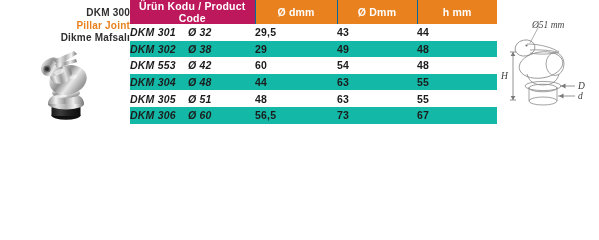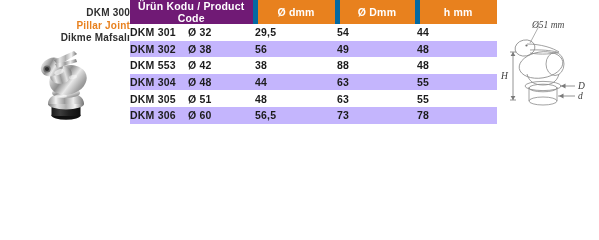--- a/index.html
+++ b/index.html
@@ -77,45 +77,46 @@
     height: 19px;
     font-size: 10.5px;
     font-weight: bold;
     color: #ffffff;
     padding: 0;
     text-align: center;
     vertical-align: middle;
     letter-spacing: 0.2px;
   }
   th.head-code {
-    background: #701a75;
+    background: #be185d;
     text-align: left;
     padding-left: 6px;
     margin-top: 48px;
   }
   th.head-dim {
     background: #e8811e;
-    border-left: 5px solid #0369a1;
+    border-left: 1px solid #0369a1;
   }
 
   #spec-table td {
     height: 16.6px;
     font-size: 10.5px;
     font-weight: bold;
     color: #1c1c1c;
     padding: 0;
     vertical-align: middle;
     letter-spacing: 0.2px;
   }
   tbody tr.odd  td { background: #ffffff; }
-  tbody tr.even td { background: #c4b5fd; }
+  tbody tr.even td { background: #14b8a6; }
 
   td.cell-code {
     padding-left: 6px;
     white-space: nowrap;
+    font-style: italic;
   }
   td.cell-code .code-id { display: inline-block; width: 58px; }
   td.cell-code .code-dia { display: inline-block; }
   td.cell-dim { padding-left: 22px; }
 
   
   #tech-drawing {
     position: absolute;
     left: 497px;
     top: 0;
@@ -208,52 +209,52 @@
         <th class="head-code">Ürün Kodu / Product Code</th>
         <th class="head-dim">Ø dmm</th>
         <th class="head-dim">Ø Dmm</th>
         <th class="head-dim">h mm</th>
       </tr>
     </thead>
     <tbody id="spec-body">
         <tr class="odd">
           <td class="cell-code"><span class="code-id">DKM 301</span><span class="code-dia">Ø 32</span></td>
           <td class="cell-dim">29,5</td>
-          <td class="cell-dim">54</td>
+          <td class="cell-dim">43</td>
           <td class="cell-dim">44</td>
         </tr>
         <tr class="even">
           <td class="cell-code"><span class="code-id">DKM 302</span><span class="code-dia">Ø 38</span></td>
-          <td class="cell-dim">56</td>
+          <td class="cell-dim">29</td>
           <td class="cell-dim">49</td>
           <td class="cell-dim">48</td>
         </tr>
         <tr class="odd">
           <td class="cell-code"><span class="code-id">DKM 553</span><span class="code-dia">Ø 42</span></td>
-          <td class="cell-dim">38</td>
-          <td class="cell-dim">88</td>
+          <td class="cell-dim">60</td>
+          <td class="cell-dim">54</td>
           <td class="cell-dim">48</td>
         </tr>
         <tr class="even">
           <td class="cell-code"><span class="code-id">DKM 304</span><span class="code-dia">Ø 48</span></td>
           <td class="cell-dim">44</td>
           <td class="cell-dim">63</td>
           <td class="cell-dim">55</td>
         </tr>
         <tr class="odd">
           <td class="cell-code"><span class="code-id">DKM 305</span><span class="code-dia">Ø 51</span></td>
           <td class="cell-dim">48</td>
           <td class="cell-dim">63</td>
           <td class="cell-dim">55</td>
         </tr>
         <tr class="even">
           <td class="cell-code"><span class="code-id">DKM 306</span><span class="code-dia">Ø 60</span></td>
           <td class="cell-dim">56,5</td>
           <td class="cell-dim">73</td>
-          <td class="cell-dim">78</td>
+          <td class="cell-dim">67</td>
         </tr>
       </tbody>
   </table>
 
   <div id="tech-drawing">
     <svg width="102" height="125" viewBox="0 0 102 125" aria-hidden="true">
       <g fill="none" stroke="#8a8a8a" stroke-width="0.8" stroke-linejoin="round">
 
         <path d="M33 43 L42 26" stroke="#9a9a9a"></path>
 

